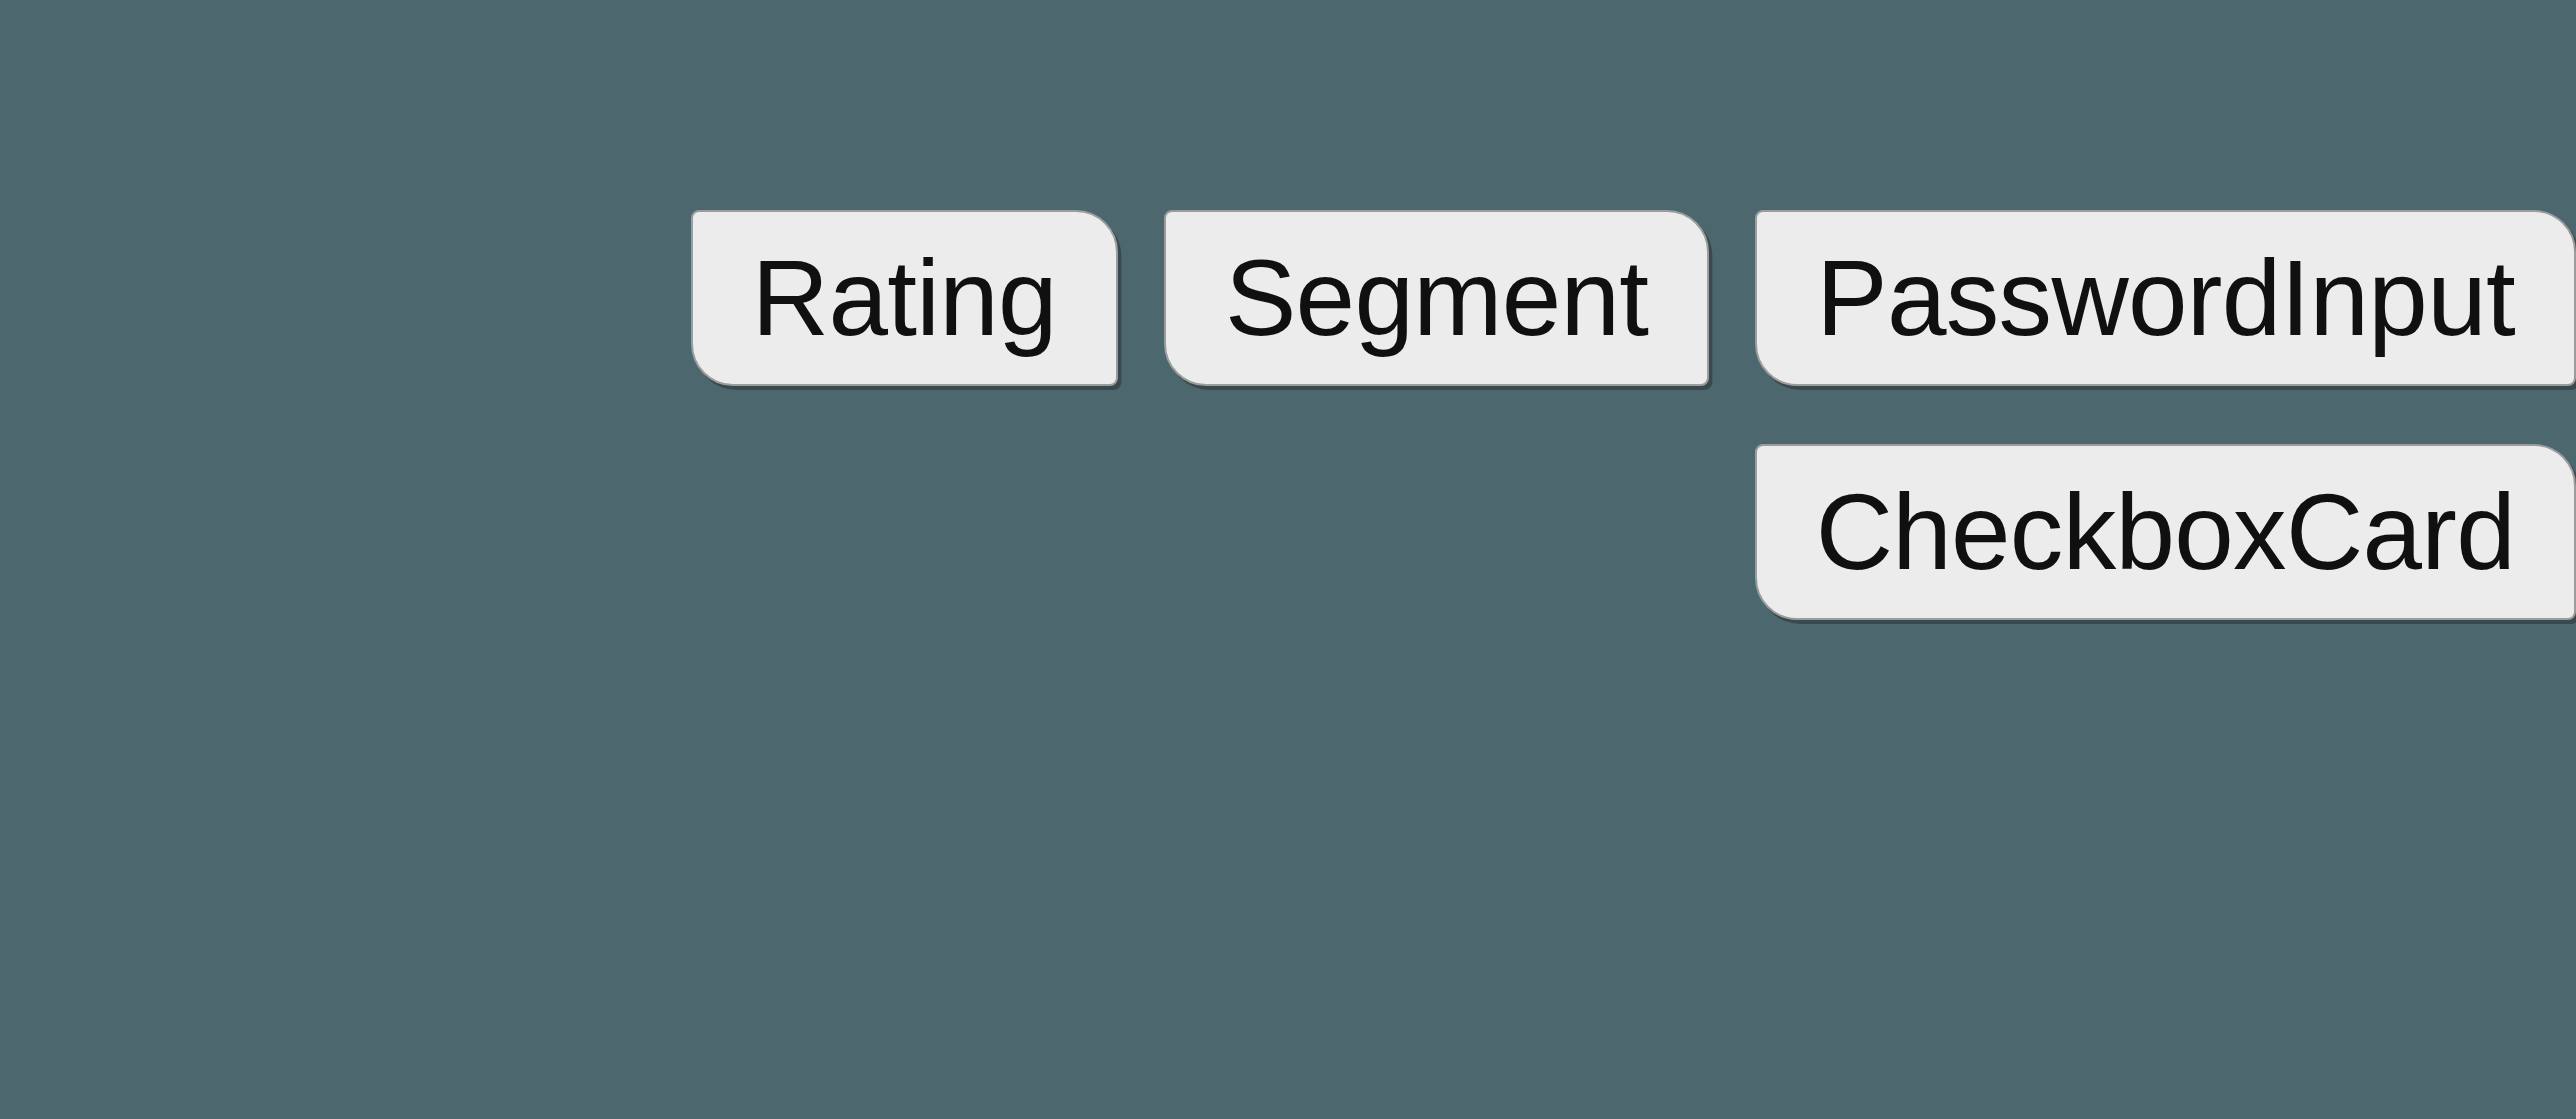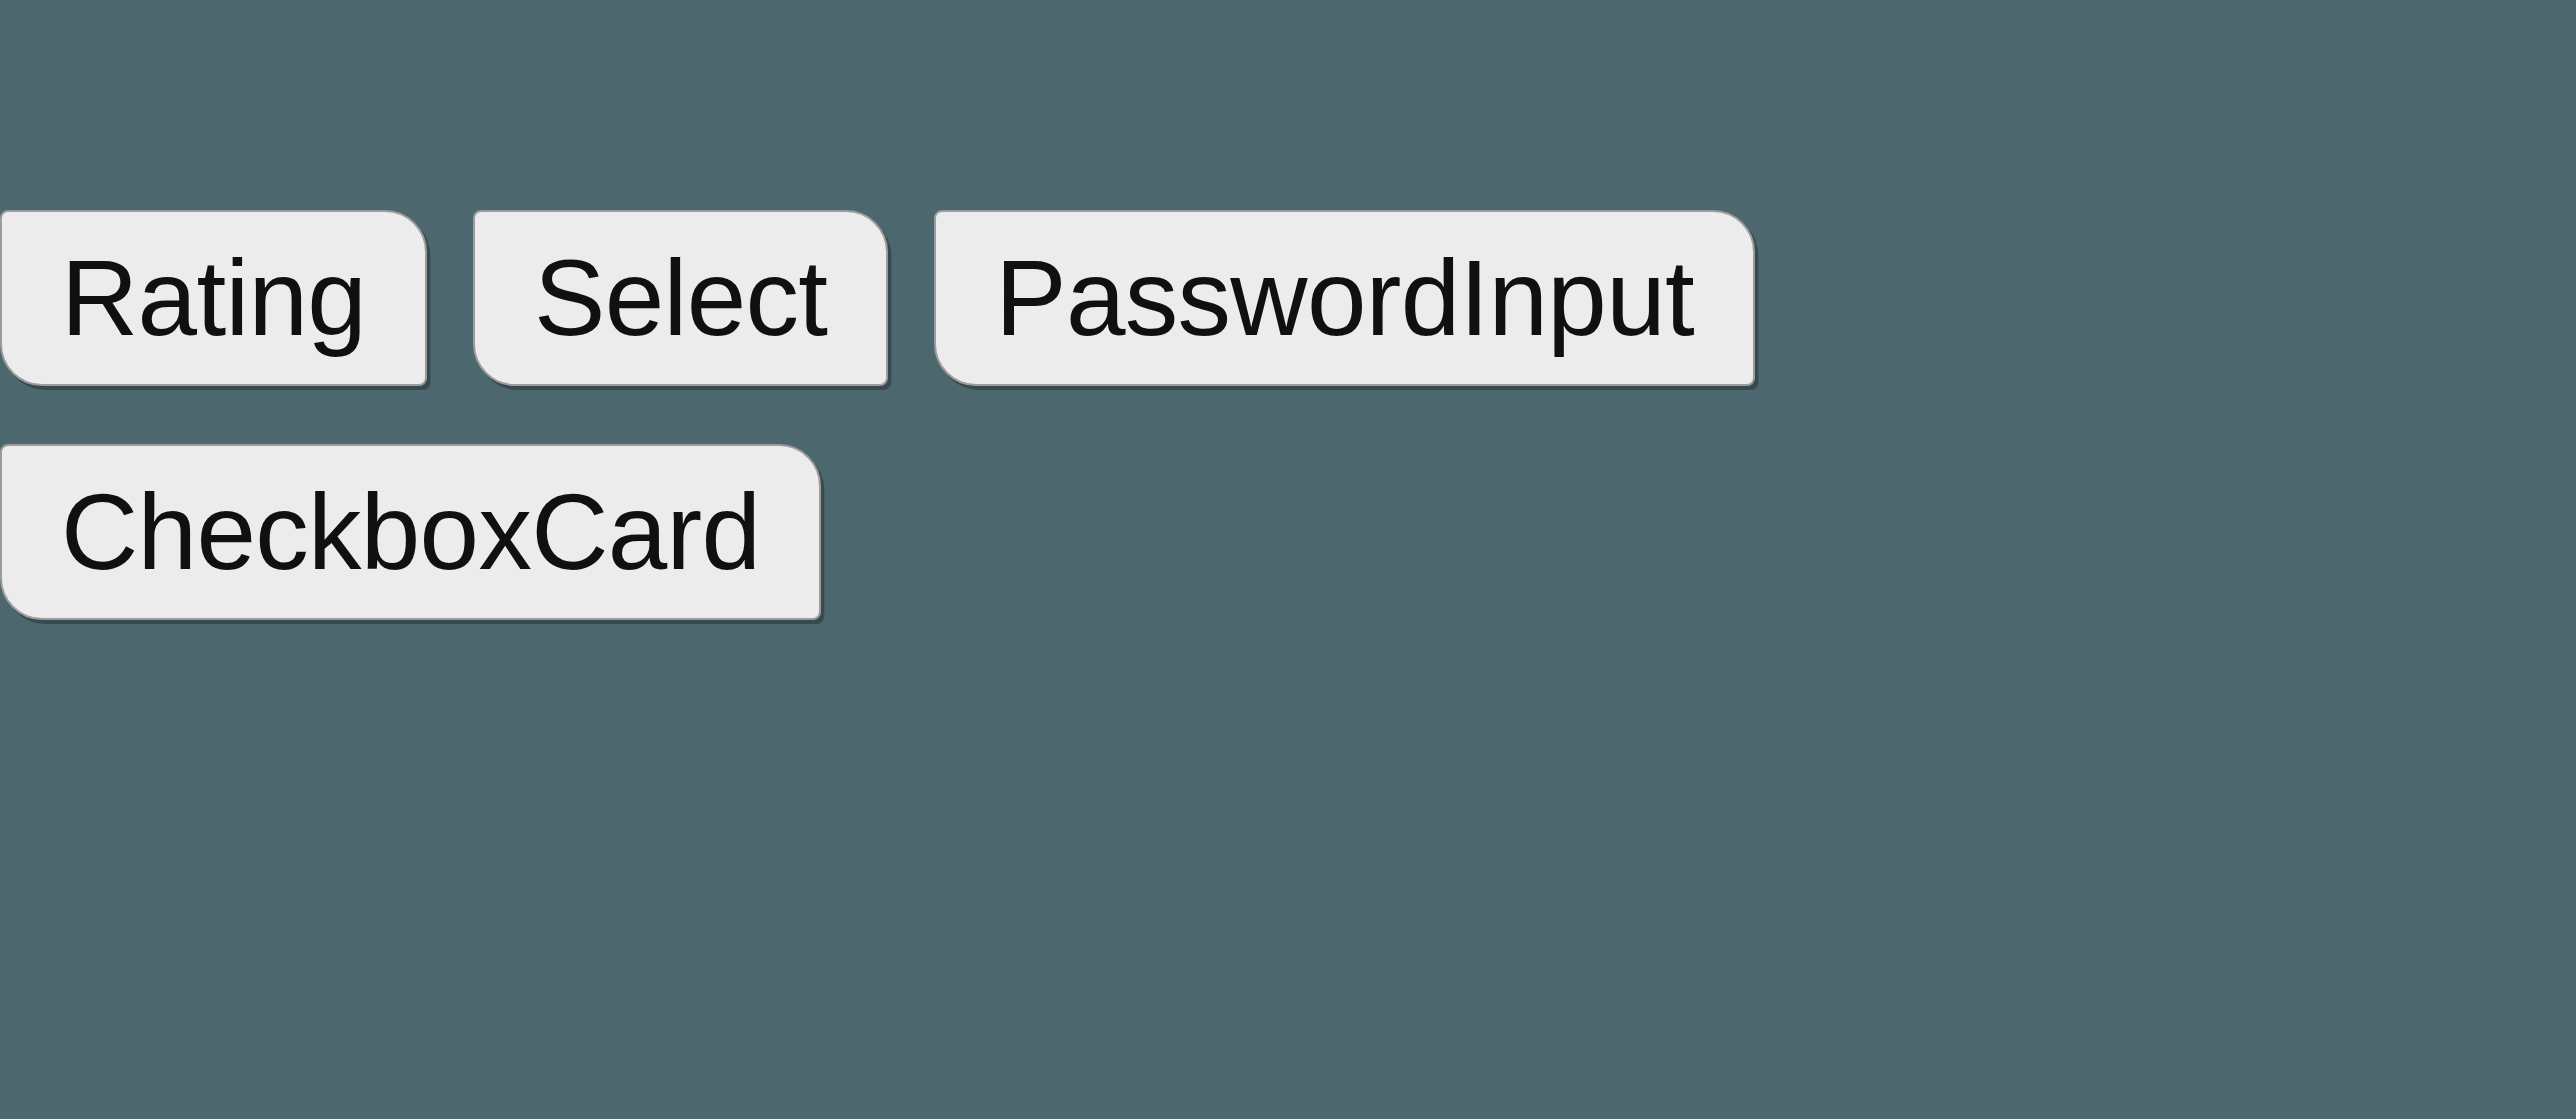--- a/index.html
+++ b/index.html
@@ -15,21 +15,21 @@
     width: 2576px;
     height: 1120px;
     background: var(--background);
     overflow: hidden;
     font-family: "Liberation Sans", sans-serif;
   }
   .board {
     padding-top: 210px;
     display: flex;
     flex-direction: column;
-    align-items: flex-start;
+    align-items: flex-end;
     row-gap: 58px;
   }
   .chip-row {
     display: flex;
     column-gap: 46px;
     justify-content: center;
   }
   .chip {
     height: 176px;
     padding: 0 59px;
@@ -46,21 +46,21 @@
     white-space: nowrap;
     cursor: pointer;
   }
 </style>
 </head>
 <body>
 
 <main class="board">
   <div class="chip-row">
     <button class="chip">Rating</button>
-    <button class="chip">Select</button>
+    <button class="chip">Segment</button>
     <button class="chip">PasswordInput</button>
   </div>
   <div class="chip-row">
     <button class="chip">CheckboxCard</button>
   </div>
   <div class="chip-row">
   </div>
 </main>
 
 

